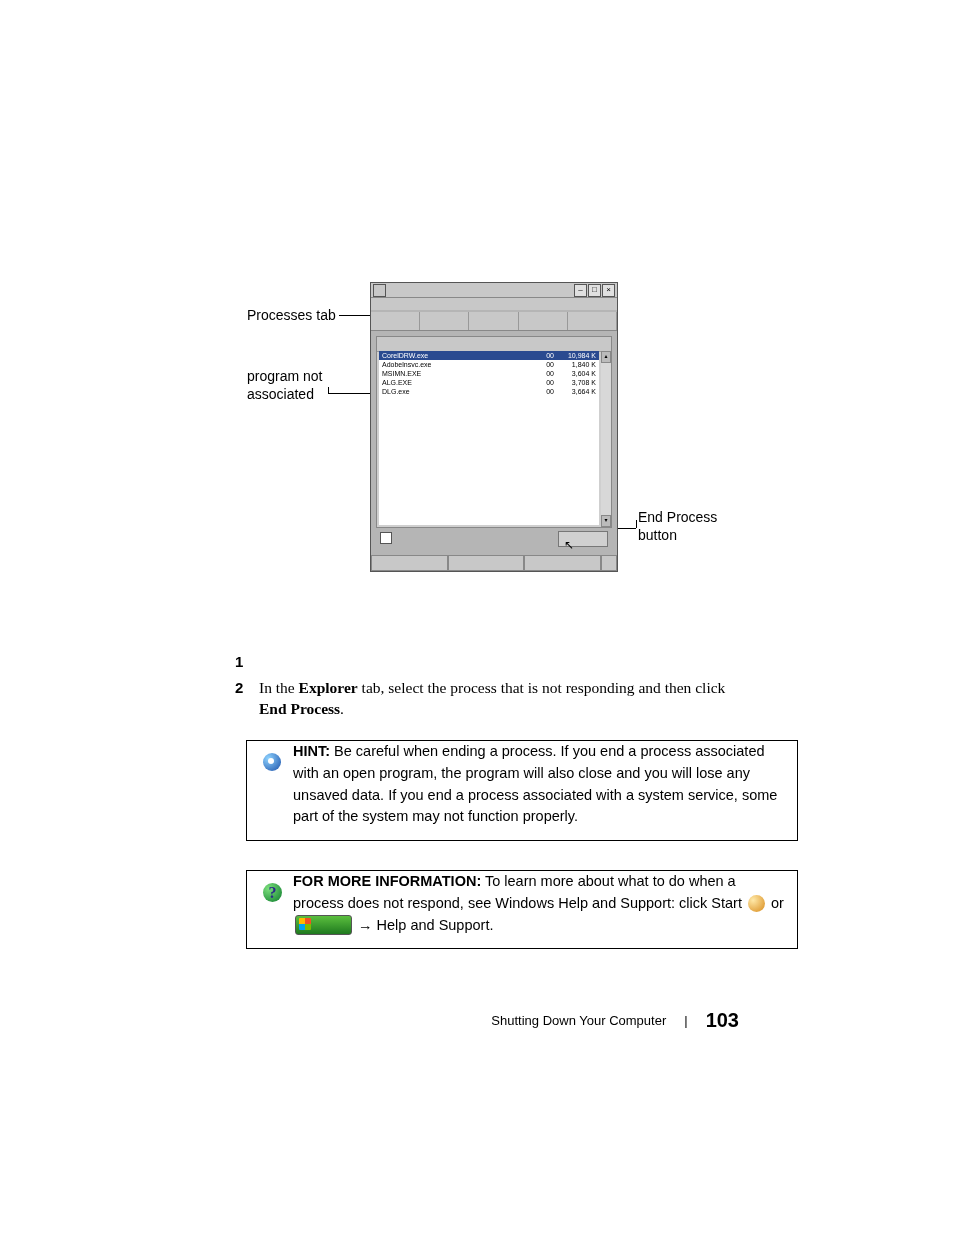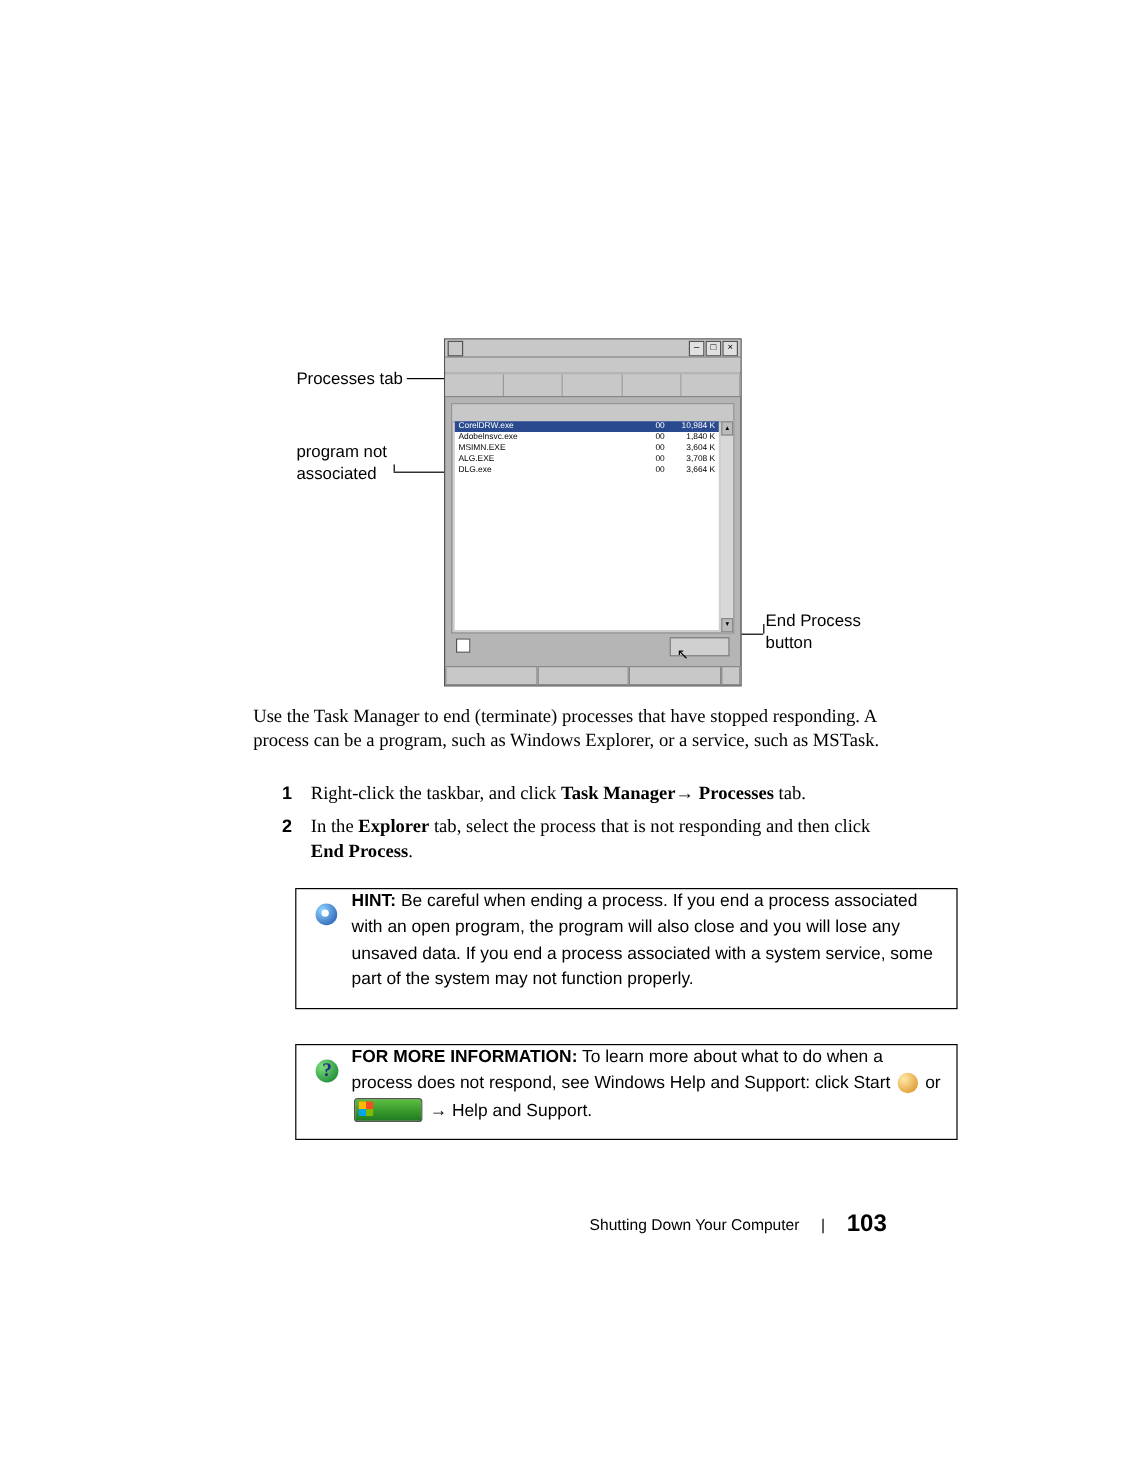--- a/index.html
+++ b/index.html
@@ -292,28 +292,24 @@
     </div>
     <div class="tm-status">
       <span></span>
         <span></span>
         <span></span>
         <span></span>
     </div>
   </div>
   <div class="cursor">↖</div>
 
-  <div class="bodytext">Use the Task Manager to end (terminate) processes that have stopped responding. A process can be a program, such as Windows Explorer, or a service, such as MSTask.</div>
 
   <div class="steps">
     <div class="row">
       <div class="num">1</div>
-      <div>
-        <span>Right-click the taskbar, and click </span><b>Task Manager</b><span>→ </span><b>Processes</b><span> tab.</span>
-      </div>
     </div>
     <div class="row">
       <div class="num">2</div>
       <div>
         <span>In the </span><b>Explorer</b><span> tab, select the process that is not responding and then click </span><b>End Process</b><span>.</span>
       </div>
     </div>
   </div>
 
   <div class="callout-box hint-box">

